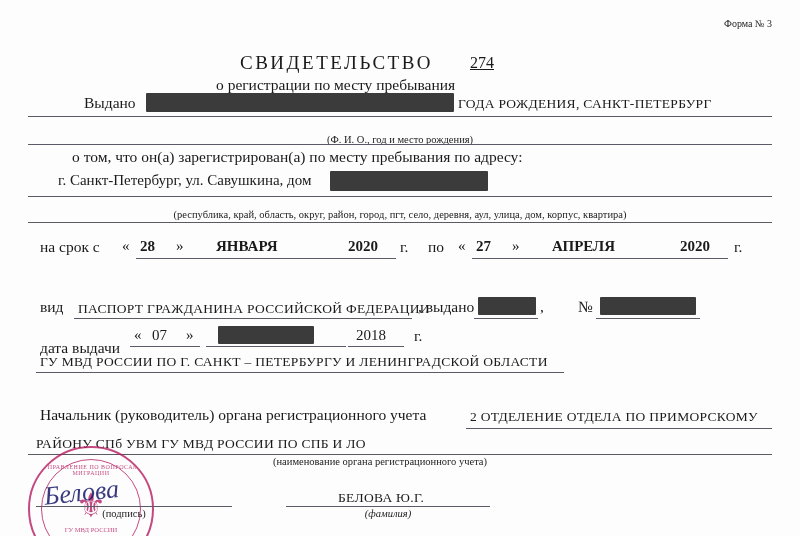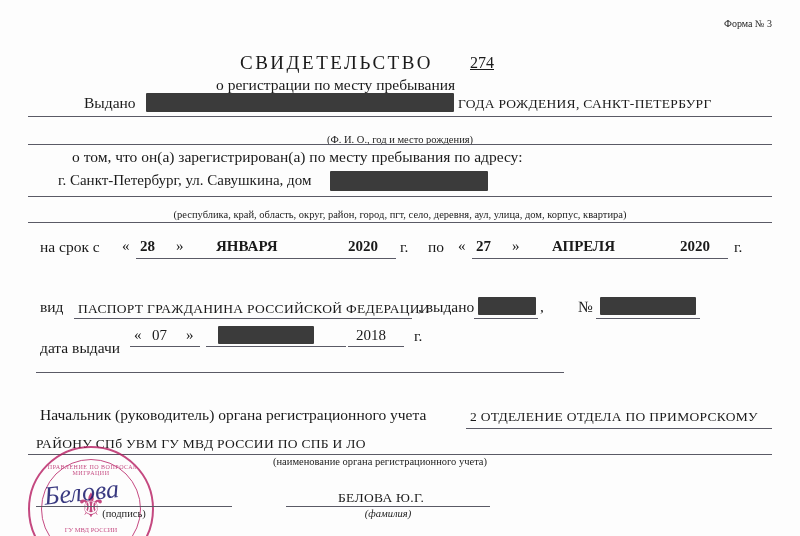--- a/index.html
+++ b/index.html
@@ -229,20 +229,21 @@
   <div class="lbl quote" style="left:134px; top:327px;">«</div>
   <div class="val" style="left:152px; top:327px;">07</div>
   <div class="lbl quote" style="left:186px; top:327px;">»</div>
   <div class="redact" style="left:218px; top:326px; width:96px; height:18px;"></div>
   <div class="val" style="left:356px; top:327px;">2018</div>
   <div class="lbl" style="left:414px; top:327px;">г.</div>
   <div class="rule" style="left:130px; top:346px; width:70px;"></div>
   <div class="rule" style="left:206px; top:346px; width:140px;"></div>
   <div class="rule" style="left:348px; top:346px; width:56px;"></div>
 
+  <div class="val-caps" style="left:40px; top:354px;">ГУ  МВД  РОССИИ  ПО  Г. САНКТ – ПЕТЕРБУРГУ  И  ЛЕНИНГРАДСКОЙ ОБЛАСТИ</div>
   <div class="rule" style="left:36px; top:372px; width:528px;"></div>
 
   <div class="lbl" style="left:40px; top:406px;">Начальник (руководитель) органа регистрационного учета</div>
   <div class="val-caps" style="left:470px; top:409px;">2 ОТДЕЛЕНИЕ ОТДЕЛА  ПО ПРИМОРСКОМУ</div>
   <div class="rule" style="left:466px; top:428px; width:306px;"></div>
 
   <div class="val-caps" style="left:36px; top:436px;">РАЙОНУ СПб УВМ  ГУ  МВД РОССИИ  ПО СПБ  И  ЛО</div>
   <div class="rule" style="left:28px; top:454px; width:744px;"></div>
   <div class="lbl-sm" style="left:160px; top:456px; width:440px;">(наименование органа регистрационного учета)</div>
 

